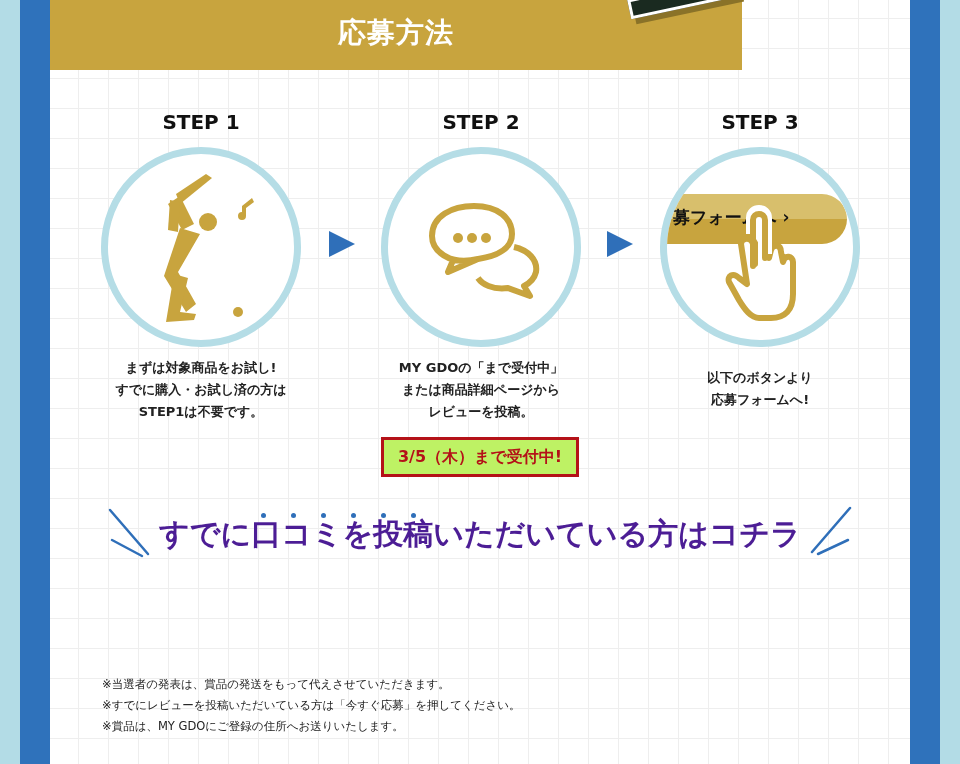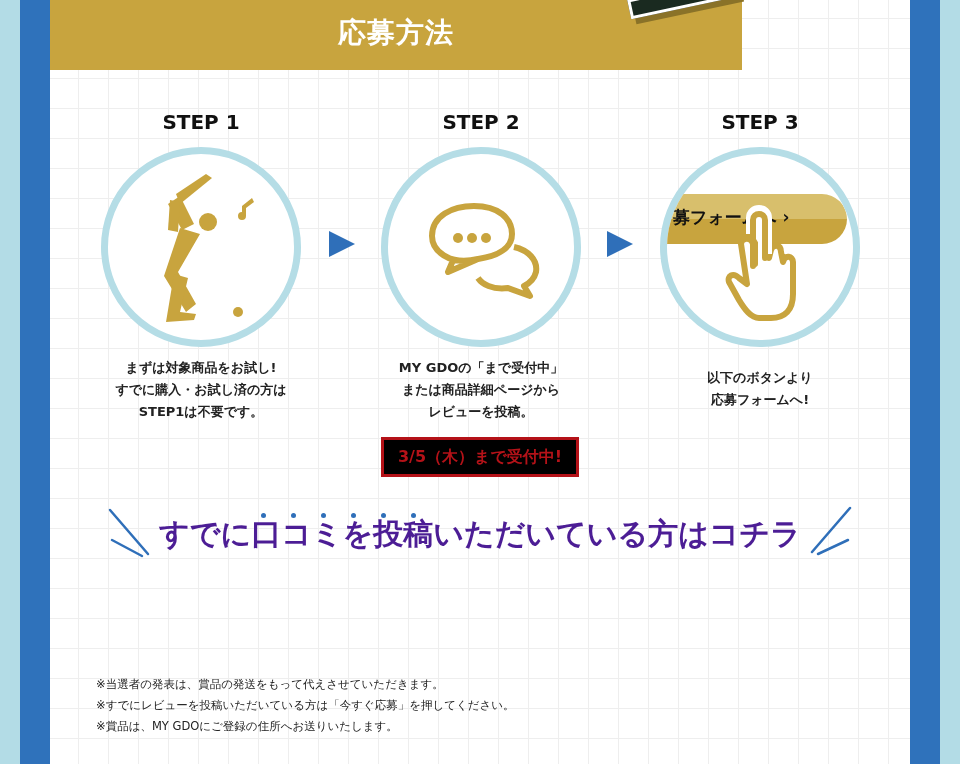--- a/index.html
+++ b/index.html
@@ -15,27 +15,27 @@
   .header-deco { position:absolute; left:578px; top:-12px; width:110px; height:20px; background:#1a2a20;
     border:3px solid #fff; transform:rotate(-12deg); box-shadow:4px 6px 0 #8a7228; }
   .step { position:absolute; top:105px; width:200px; }
   .step-label { text-align:center; font-weight:bold; font-size:20px; color:#111; height:34px; line-height:34px; }
   .circle { width:200px; height:200px; border-radius:50%; border:7px solid #b5dde6; background:#fff;
     position:relative; margin-top:8px; overflow:hidden; }
   .circle svg { position:absolute; left:0; top:0; }
   .desc { text-align:center; font-size:13px; font-weight:bold; color:#222; line-height:22px; margin-top:10px; }
   .arrow { position:absolute; top:231px; width:0; height:0; border-top:13px solid transparent; border-bottom:13px solid transparent; border-left:26px solid #2f6fb9; }
   .deadline { position:absolute; left:381px; top:437px; width:198px; height:40px; border:3px solid #b41218;
-    color:#b41218; font-weight:bold; font-size:16px; text-align:center; line-height:34px; background:#000000; }
+    color:#b41218; font-weight:bold; font-size:16px; text-align:center; line-height:34px; background:#bef264; }
   .cta { position:absolute; left:100px; top:500px; width:760px; height:60px; }
   .cta-text { position:absolute; left:50px; top:14px; width:660px; text-align:center; color:#4c1d95;
     font-size:30px; font-weight:bold; letter-spacing:0px; white-space:nowrap; cursor:pointer; }
   .dots { position:absolute; left:161px; top:3px; }
   .dots span { display:inline-block; width:5px; height:5px; border-radius:50%; background:#2f6fb9; margin-right:25px; }
-  .notes { position:absolute; left:96px; top:674px; font-size:11.5px; color:#222; line-height:21px; }
+  .notes { position:absolute; left:102px; top:674px; font-size:11.5px; color:#222; line-height:21px; }
   .btn-pill { position:absolute; left:0; top:40px; width:180px; height:50px; border-radius:0 25px 25px 0;
     background:linear-gradient(#d8bf6c 50%, #c8a43e 50%); }
   .btn-pill-text { position:absolute; left:6px; top:52px; font-size:17px; font-weight:bold; color:#111; white-space:nowrap; }
 </style>
 </head>
 <body>
 
 <div class="outer-blue"></div>
 <div class="panel"></div>
 

